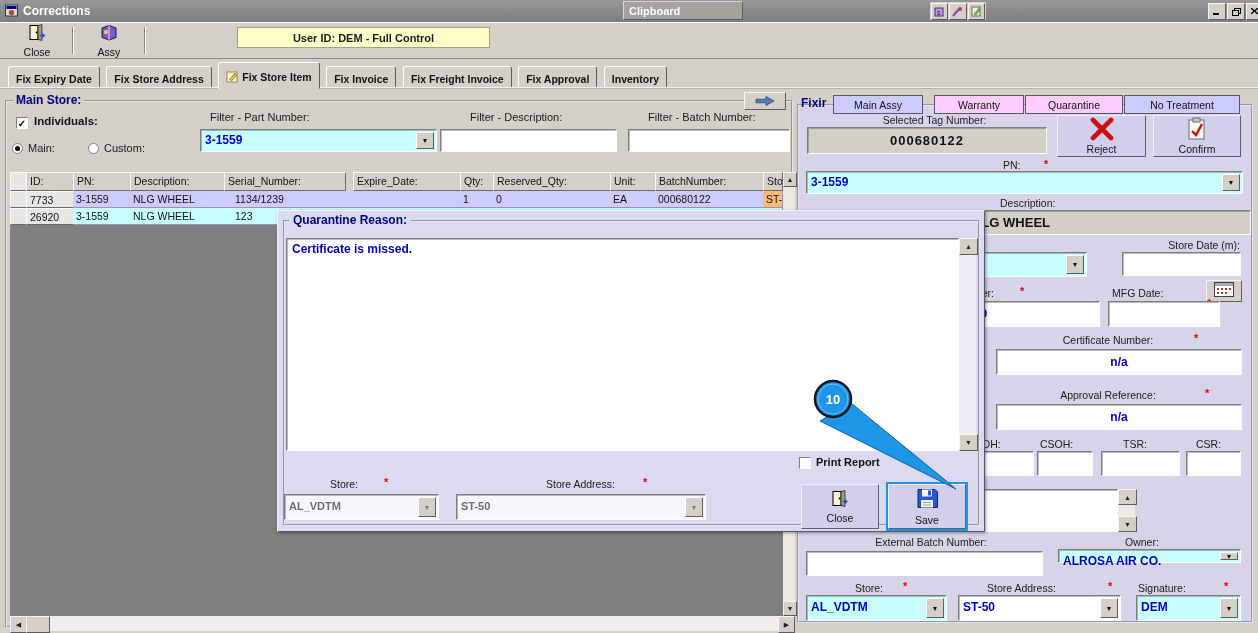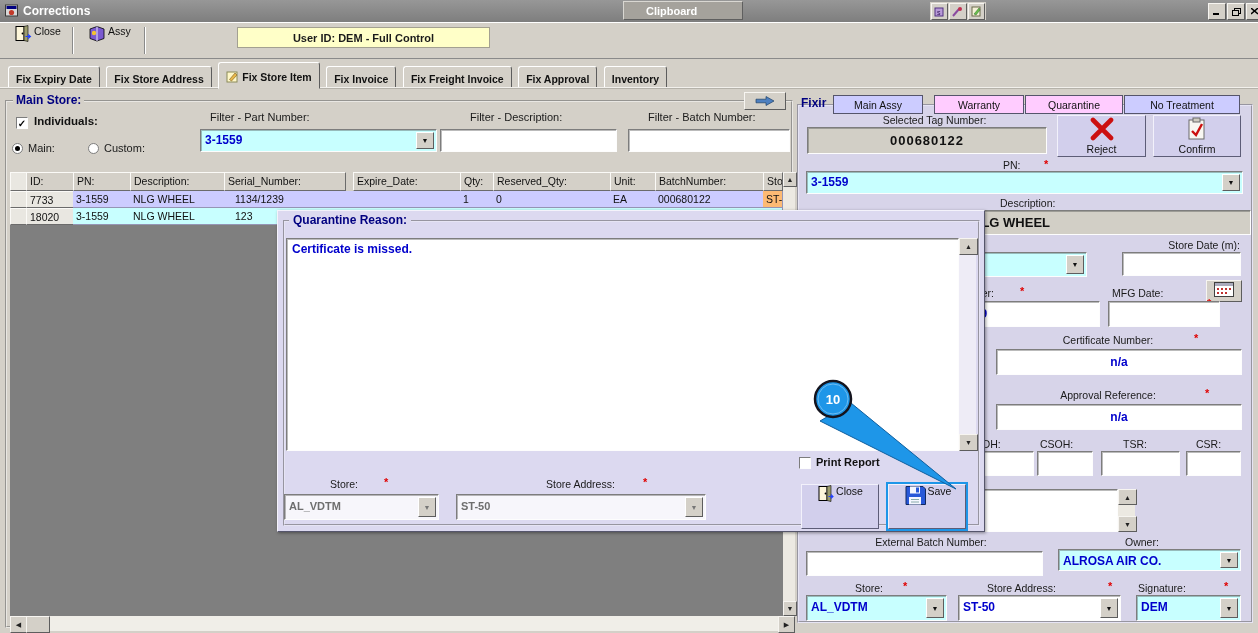--- a/index.html
+++ b/index.html
@@ -25,38 +25,38 @@
   .tab.active{height:27px;margin-top:-4px;z-index:3;position:relative}
   .hcell{background:#d4d0c8;border:1px solid;border-color:#fbfaf7 #6b6b6b #6b6b6b #fbfaf7;font-size:10.5px;padding:2px 3px;overflow:hidden;white-space:nowrap}
   .dcell{font-size:10.5px;padding:2px 3px;border-right:1px solid #9595b5;border-bottom:1px solid #9595b5;overflow:hidden;white-space:nowrap}
   .idcell{background:#e9e7e1;border:1px solid;border-color:#fbfaf7 #6b6b6b #6b6b6b #fbfaf7;font-size:10.5px;padding:2px 3px;overflow:hidden}
   .chk{width:12px;height:12px;background:#fff;border:1px solid;border-color:#7d7d7d #fdfdfd #fdfdfd #7d7d7d;
        display:flex;align-items:center;justify-content:center;font-size:10px;font-weight:bold;color:#000}
   .radio{width:11px;height:11px;border-radius:50%;background:#fff;border:1px solid #7d7d7d;display:flex;align-items:center;justify-content:center}
   .radio .dot{width:5px;height:5px;border-radius:50%;background:#000}
   .scrollarrow{display:flex;align-items:center;justify-content:center;font-size:7px;color:#222}
   .ptab{border:1px solid #55556b;font-size:10.5px;display:flex;align-items:center;justify-content:center;font-weight:normal}
-  .btn-ic{display:flex;flex-direction:row;align-items:flex-start;justify-content:center;gap:1px}
+  .btn-ic{display:flex;flex-direction:column;align-items:center;justify-content:center;gap:1px}
   .fix-field-lbl{font-size:10.5px;color:#1a1a1a;white-space:nowrap}
 </style>
 </head>
 <body>
 
 <div class="abs titlebar">
   <span class="abs" style="left:5px;top:4px">
     <svg width="14" height="14" viewBox="0 0 14 14">
         <rect x="0.5" y="1" width="12" height="11" fill="#d8d8d8" stroke="#3a3a3a"></rect>
         <rect x="1.5" y="2" width="10" height="3" fill="#000080"></rect>
         <circle cx="6.5" cy="8.5" r="2.6" fill="#c23a2a"></circle>
       </svg>
   </span>
   <span class="abs" style="left:23px;top:4px;color:#fff;font-weight:bold;font-size:12px">Corrections</span>
 
   <div class="abs" style="left:623px;top:1px;width:120px;height:19px;background:#a5a29c;border:1px solid;border-color:#d9d7d2 #5f5f5f #5f5f5f #d9d7d2;display:flex;align-items:center">
-    <span style="color:#fff;font-weight:bold;font-size:11px;padding-left:22px">Clipboard</span>
+    <span style="color:#fff;font-weight:bold;font-size:11px;padding-left:5px">Clipboard</span>
   </div>
 
   <div class="abs" style="left:930px;top:2px;width:56px;height:18px;background:#d4d0c8;display:flex;gap:1px;padding:1px">
     <span class="raised wbtn">
         <svg width="11" height="11">
           <rect x="1" y="2" width="8" height="8" fill="#b89ad8" stroke="#503080"></rect>
           <text x="3" y="9" font-size="7" fill="#2a1050">s</text>
         </svg>
       </span>
     <span class="raised wbtn">
@@ -200,21 +200,21 @@
 <div class="abs dcell" style="left:130px;top:191px;width:103px;height:17px;background:#ccccff">NLG WHEEL</div>
 <div class="abs dcell" style="left:232px;top:191px;width:122px;height:17px;background:#ccccff">1134/1239</div>
 <div class="abs dcell" style="left:353px;top:191px;width:108px;height:17px;background:#ccccff"></div>
 <div class="abs dcell" style="left:460px;top:191px;width:34px;height:17px;background:#ccccff">1</div>
 <div class="abs dcell" style="left:493px;top:191px;width:118px;height:17px;background:#ccccff">0</div>
 <div class="abs dcell" style="left:610px;top:191px;width:46px;height:17px;background:#ccccff">EA</div>
 <div class="abs dcell" style="left:655px;top:191px;width:109px;height:17px;background:#ccccff">000680122</div>
 <div class="abs dcell" style="left:763px;top:191px;width:20px;height:17px;background:#fdba74">ST-</div>
 
 <div class="abs idcell" style="left:10px;top:208px;width:17px;height:17px"></div>
-<div class="abs idcell" style="left:26px;top:208px;width:48px;height:17px">18020</div>
+<div class="abs idcell" style="left:26px;top:208px;width:48px;height:17px">26920</div>
 <div class="abs dcell" style="left:73px;top:208px;width:58px;height:17px;background:#c8ffff">3-1559</div>
 <div class="abs dcell" style="left:130px;top:208px;width:103px;height:17px;background:#c8ffff">NLG WHEEL</div>
 <div class="abs dcell" style="left:232px;top:208px;width:122px;height:17px;background:#c8ffff">123</div>
 <div class="abs dcell" style="left:353px;top:208px;width:108px;height:17px;background:#c8ffff"></div>
 <div class="abs dcell" style="left:460px;top:208px;width:34px;height:17px;background:#c8ffff"></div>
 <div class="abs dcell" style="left:493px;top:208px;width:118px;height:17px;background:#c8ffff"></div>
 <div class="abs dcell" style="left:610px;top:208px;width:46px;height:17px;background:#c8ffff"></div>
 <div class="abs dcell" style="left:655px;top:208px;width:109px;height:17px;background:#c8ffff"></div>
 <div class="abs dcell" style="left:763px;top:208px;width:20px;height:17px;background:#c8ffff"></div>
 
@@ -339,21 +339,21 @@
 <div class="abs" style="left:1118px;top:489px;width:17px;height:43px;background:#ece9e2">
   <div class="raised scrollarrow" style="position:absolute;left:0;top:0;width:17px;height:14px">▲</div>
   <div class="raised scrollarrow" style="position:absolute;left:0;bottom:0;width:17px;height:14px">▼</div>
 </div>
 
 <span class="abs fix-field-lbl" style="left:851px;top:536px;width:160px;text-align:center">External Batch Number:</span>
 <div class="abs sunken" style="left:806px;top:551px;width:237px;height:25px">
   <span class="bluev" style="position:absolute;left:4px;top:4px"></span>
 </div>
 <span class="abs fix-field-lbl" style="left:1125px;top:536px">Owner:</span>
-<div class="abs sunken cyanf" style="left:1058px;top:549px;width:183px;height:22px">
+<div class="abs sunken cyanf" style="left:1058px;top:549px;width:183px;height:14px">
   <span class="bluev" style="position:absolute;left:4px;top:4px">ALROSA AIR CO.</span>
   <span class="dd">▼</span>
 </div>
 
 <span class="abs fix-field-lbl" style="left:855px;top:582px">Store:</span>
 <span class="abs ast" style="left:903px;top:580px">*</span>
 <div class="abs sunken cyanf" style="left:806px;top:595px;width:141px;height:26px">
   <span class="bluev" style="position:absolute;left:4px;top:4px">AL_VDTM</span>
   <span class="dd">▼</span>
 </div>

